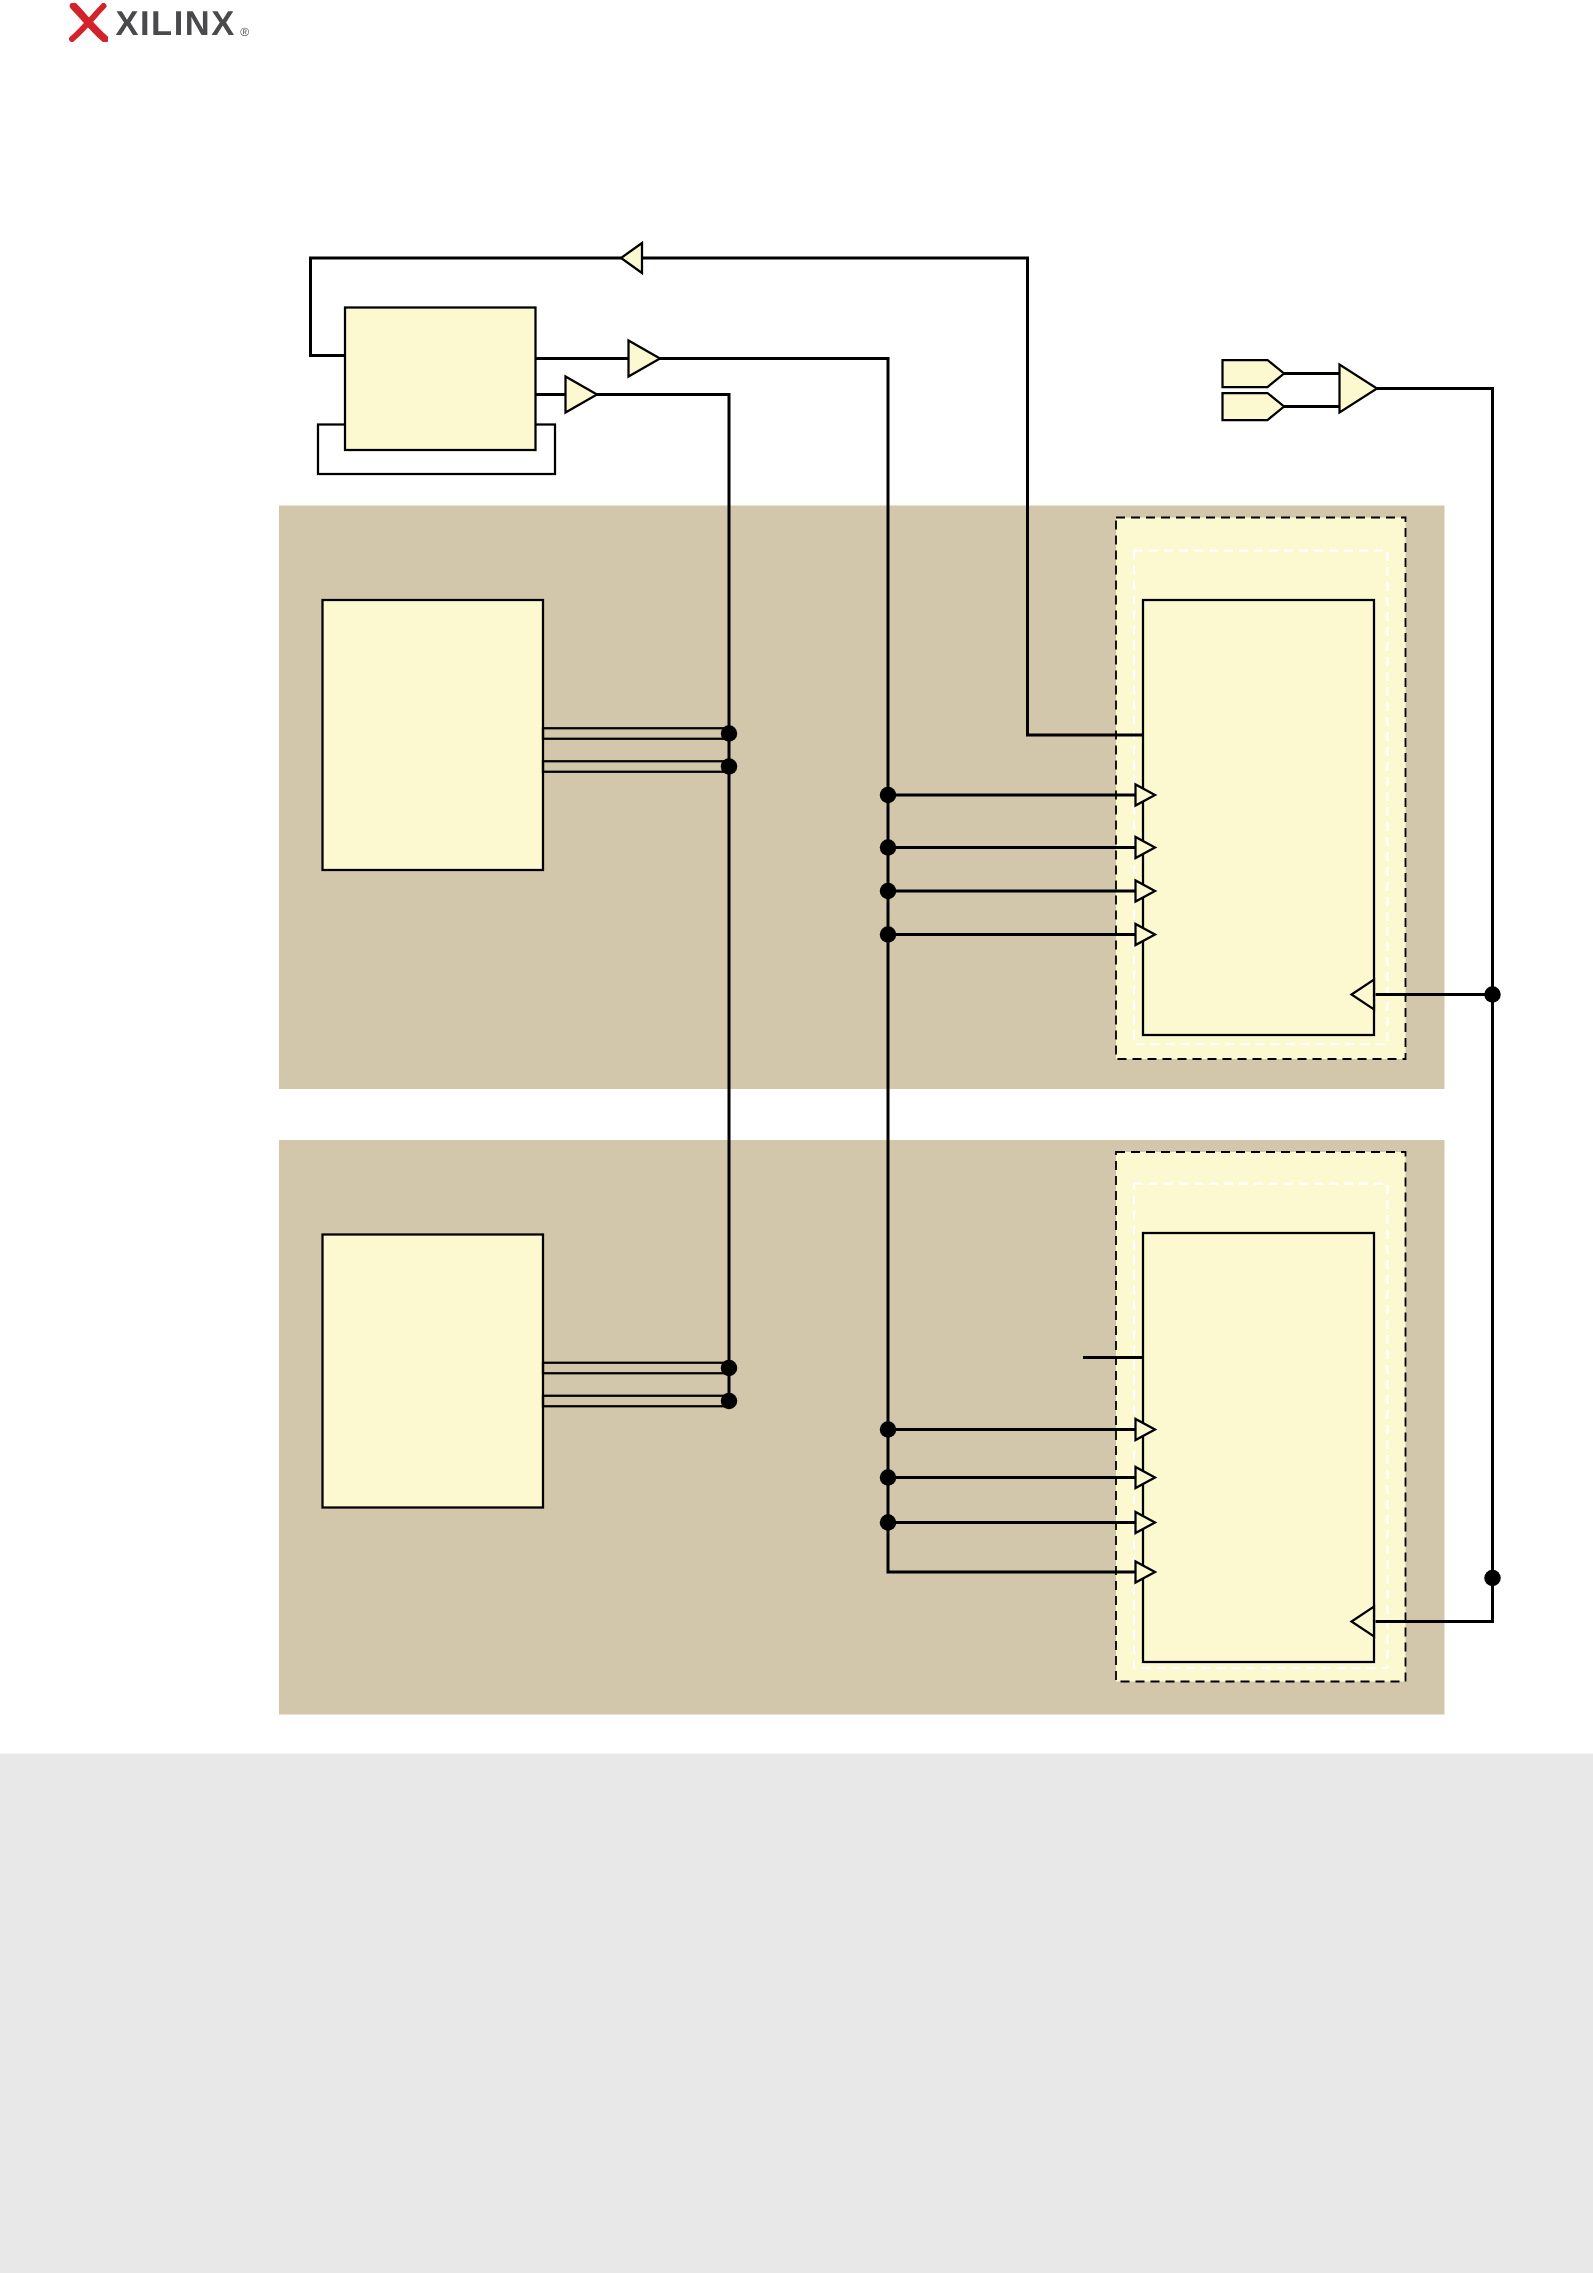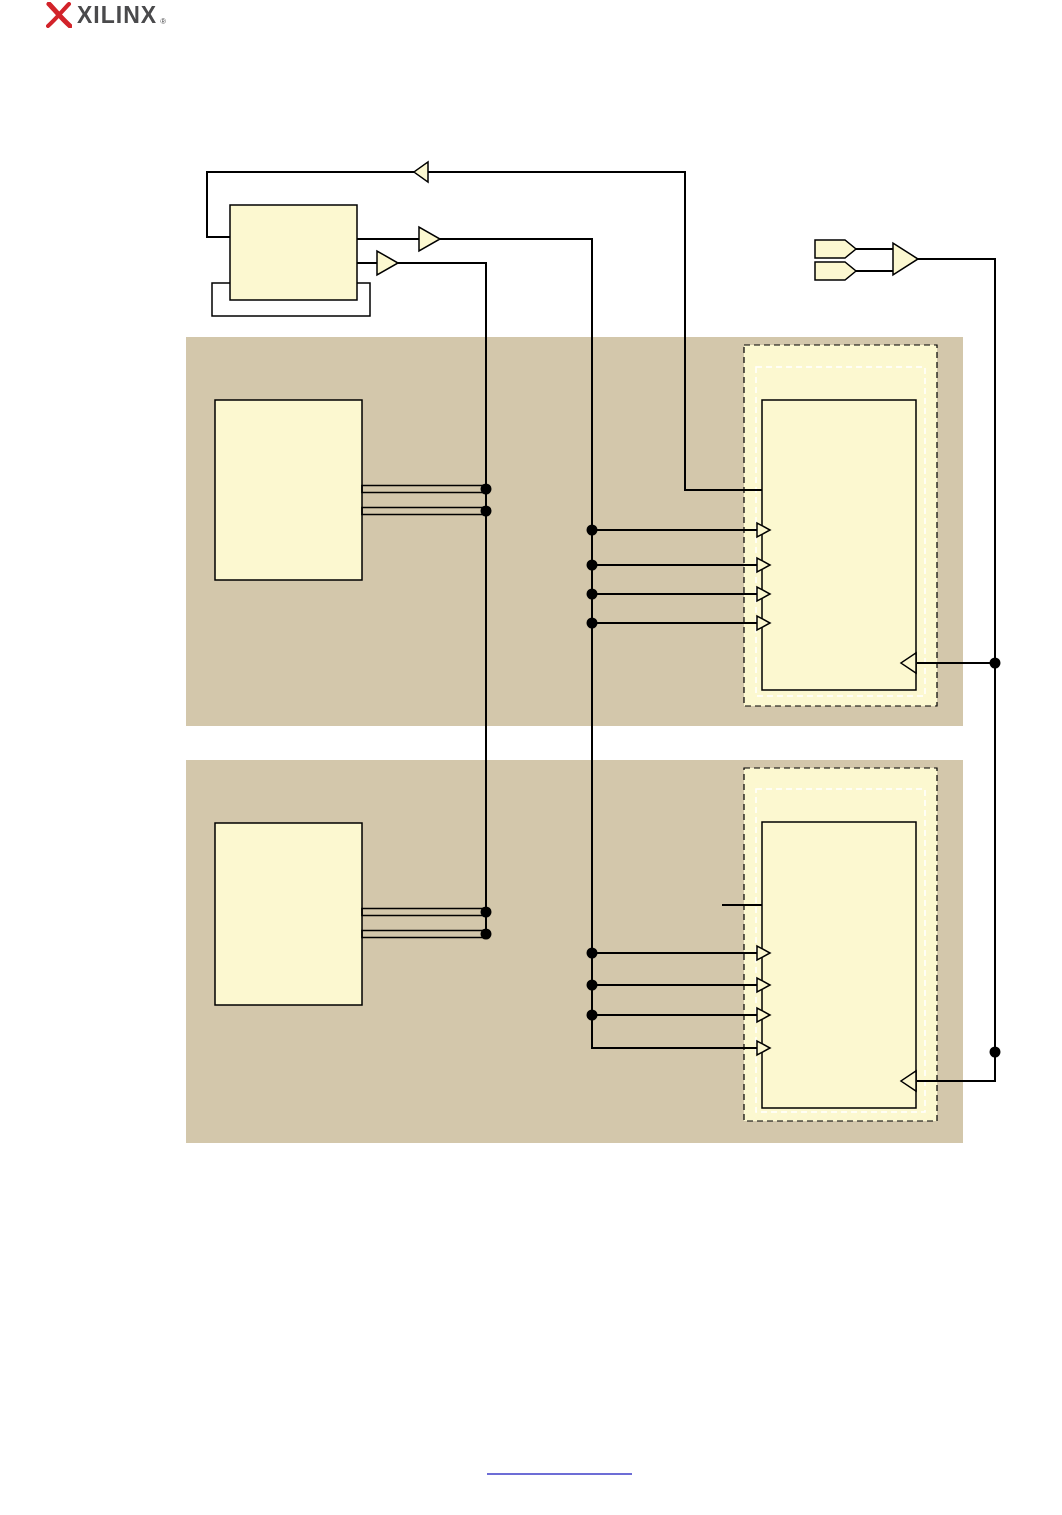--- a/index.html
+++ b/index.html
@@ -1,20 +1,20 @@
 <!DOCTYPE html>
 <html style="--page-bg: #ffffff; --block-fill: #d3c7ab; --box-fill: #fcf8d0; --white-fill: #ffffff; --wire: #000000; --dash-inner: #ffffff; --logo-red: #d2232a; --logo-text: #4a4a4c; --link-blue: #3c3cc8;"><head>
 <meta charset="utf-8">
 <style>
   html, body { margin: 0; padding: 0; }
   body { background: #e8e8e8; font-family: "Liberation Sans", sans-serif; }
   .page {
     position: relative;
     width: 1062px;
-    height: 1515px;
+    height: 1169px;
     background: var(--page-bg, #ffffff);
     overflow: hidden;
     margin: 0 auto;
   }
   .logo {
     position: absolute;
     left: 46px;
     top: 2px;
     display: flex;
     align-items: center;

